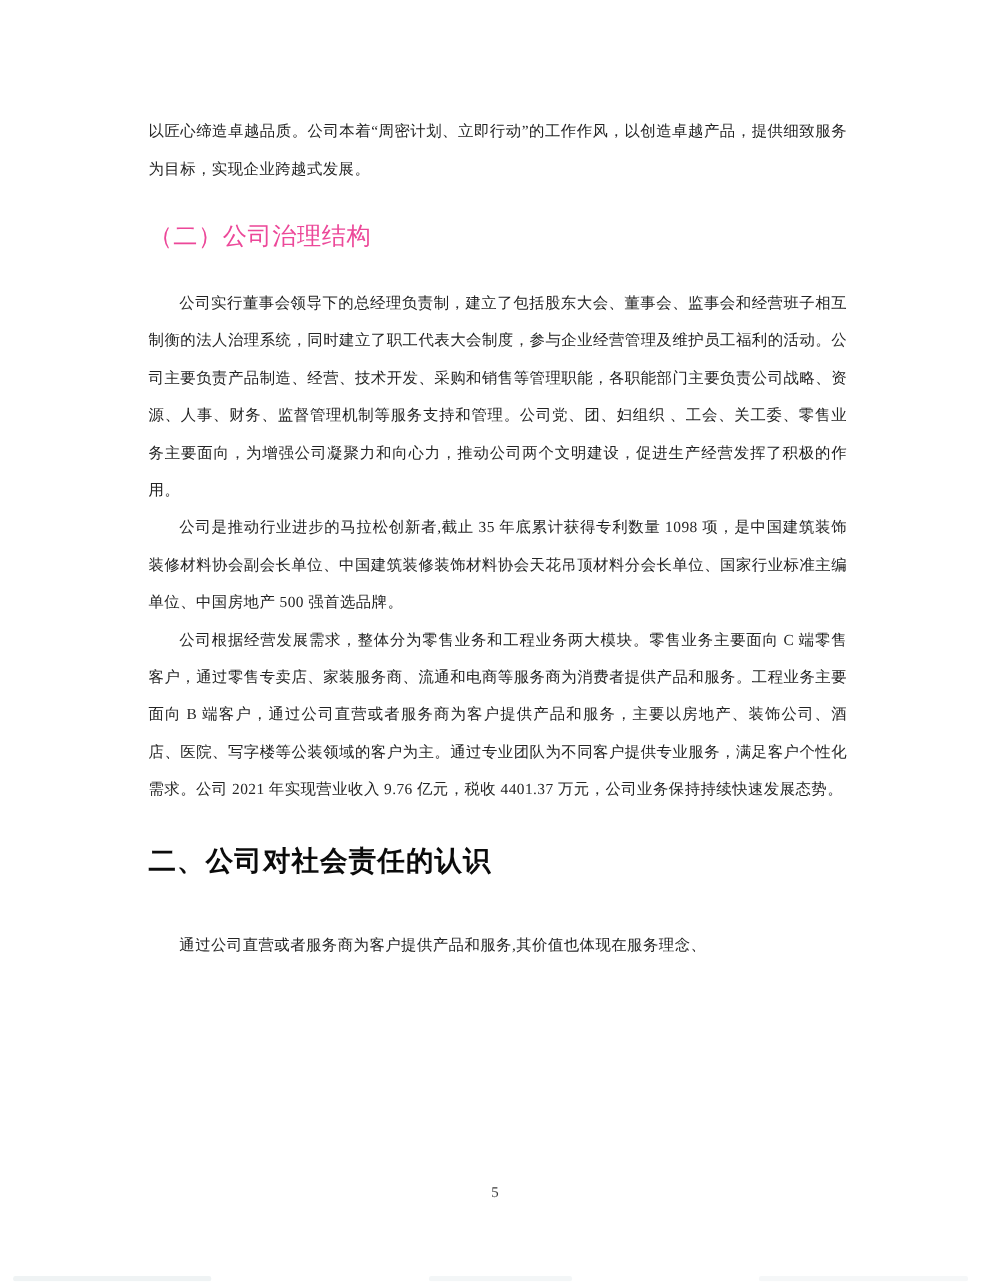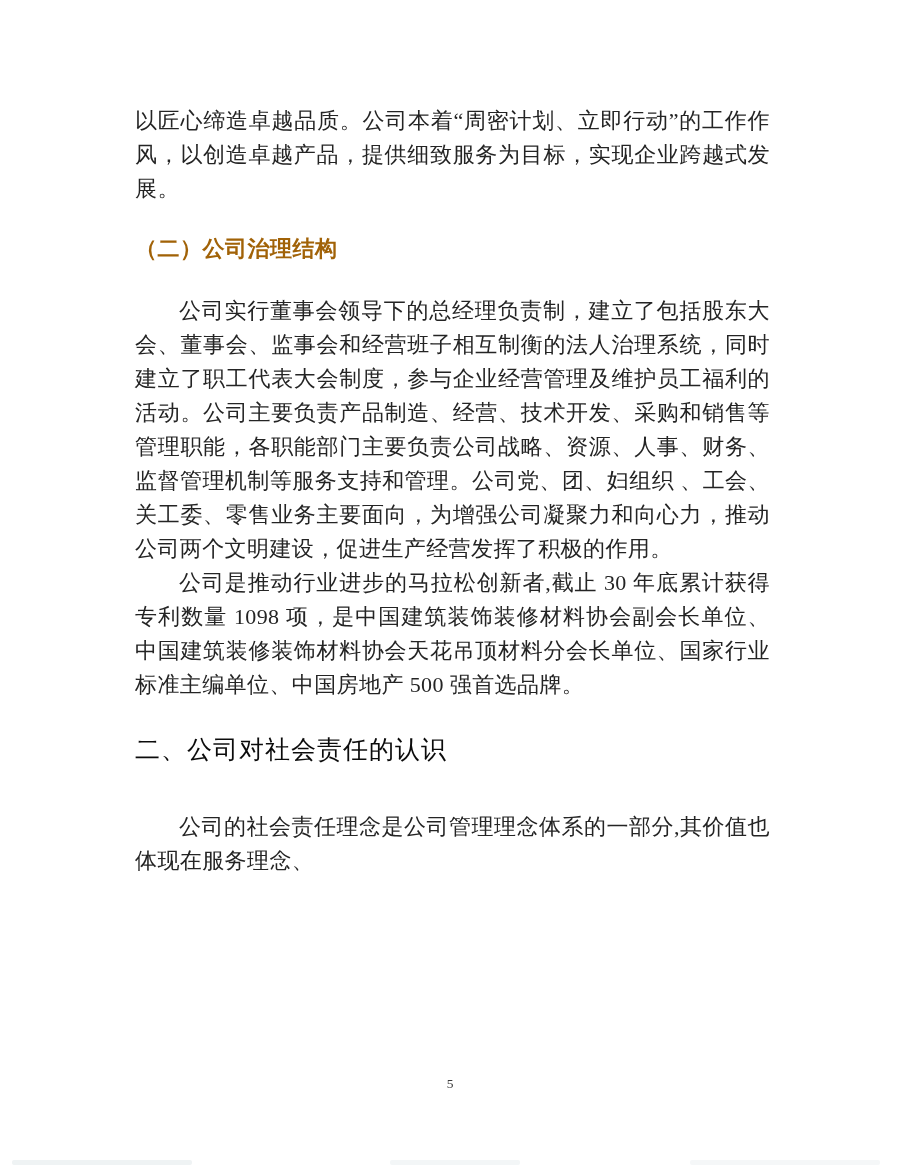--- a/index.html
+++ b/index.html
@@ -13,43 +13,43 @@
     height: 1165px;
     background: #ffffff;
     overflow: hidden;
     font-family: "Liberation Serif", "DejaVu Serif", serif;
   }
   .content {
     padding: 104px 130px 0 135px;
   }
   p.body-paragraph {
     margin: 0;
-    font-size: 22px;
+    font-size: 14px;
     line-height: 34px;
     text-align: justify;
     color: #242424;
     letter-spacing: 0.4px;
     word-break: break-all;
   }
   p.body-paragraph.indent {
     text-indent: 2em;
   }
   h2.section-heading {
     margin: 28px 0 30px 0;
     font-family: "Liberation Sans", "DejaVu Sans", sans-serif;
-    font-weight: bold;
+    font-weight: normal;
     font-size: 22px;
     line-height: 30px;
-    color: #a16207;
+    color: #ec4899;
     letter-spacing: 0.5px;
   }
   h1.chapter-heading {
     margin: 30px 0 44px 0;
     font-family: "Liberation Sans", "DejaVu Sans", sans-serif;
-    font-weight: normal;
+    font-weight: bold;
     font-size: 25px;
     line-height: 34px;
     color: #0b0b0b;
     letter-spacing: 1px;
   }
   .page-number {
     position: absolute;
     top: 1076px;
     left: 0;
     right: 0;
@@ -72,23 +72,24 @@
 </style>
 </head>
 <body>
 
 <div class="page">
   <div class="content">
 
   <p class="body-paragraph">以匠心缔造卓越品质。公司本着“周密计划、立即行动”的工作作风，以创造卓越产品，提供细致服务为目标，实现企业跨越式发展。</p>
       <h2 class="section-heading">（二）公司治理结构</h2>
       <p class="body-paragraph indent">公司实行董事会领导下的总经理负责制，建立了包括股东大会、董事会、监事会和经营班子相互制衡的法人治理系统，同时建立了职工代表大会制度，参与企业经营管理及维护员工福利的活动。公司主要负责产品制造、经营、技术开发、采购和销售等管理职能，各职能部门主要负责公司战略、资源、人事、财务、监督管理机制等服务支持和管理。公司党、团、妇组织 、工会、关工委、零售业务主要面向，为增强公司凝聚力和向心力，推动公司两个文明建设，促进生产经营发挥了积极的作用。</p>
-      <p class="body-paragraph indent">公司是推动行业进步的马拉松创新者,截止 30 年底累计获得专利数量 1098 项，是中国建筑装饰装修材料协会副会长单位、中国建筑装修装饰材料协会天花吊顶材料分会长单位、国家行业标准主编单位、中国房地产 500 强首选品牌。</p>
+      <p class="body-paragraph indent">公司是推动行业进步的马拉松创新者,截止 35 年底累计获得专利数量 1098 项，是中国建筑装饰装修材料协会副会长单位、中国建筑装修装饰材料协会天花吊顶材料分会长单位、国家行业标准主编单位、中国房地产 500 强首选品牌。</p>
+      <p class="body-paragraph indent">公司根据经营发展需求，整体分为零售业务和工程业务两大模块。零售业务主要面向 C 端零售客户，通过零售专卖店、家装服务商、流通和电商等服务商为消费者提供产品和服务。工程业务主要面向 B 端客户，通过公司直营或者服务商为客户提供产品和服务，主要以房地产、装饰公司、酒店、医院、写字楼等公装领域的客户为主。通过专业团队为不同客户提供专业服务，满足客户个性化需求。公司 2021 年实现营业收入 9.76 亿元，税收 4401.37 万元，公司业务保持持续快速发展态势。</p>
       <h1 class="chapter-heading">二、公司对社会责任的认识</h1>
-      <p class="body-paragraph indent">公司的社会责任理念是公司管理理念体系的一部分,其价值也体现在服务理念、</p>
+      <p class="body-paragraph indent">通过公司直营或者服务商为客户提供产品和服务,其价值也体现在服务理念、</p>
     </div>
 
   <div class="page-number">5</div>
 
   <div class="scan-artifact a1"></div>
   <div class="scan-artifact a2"></div>
   <div class="scan-artifact a3"></div>
 </div>
 
 </body></html>

